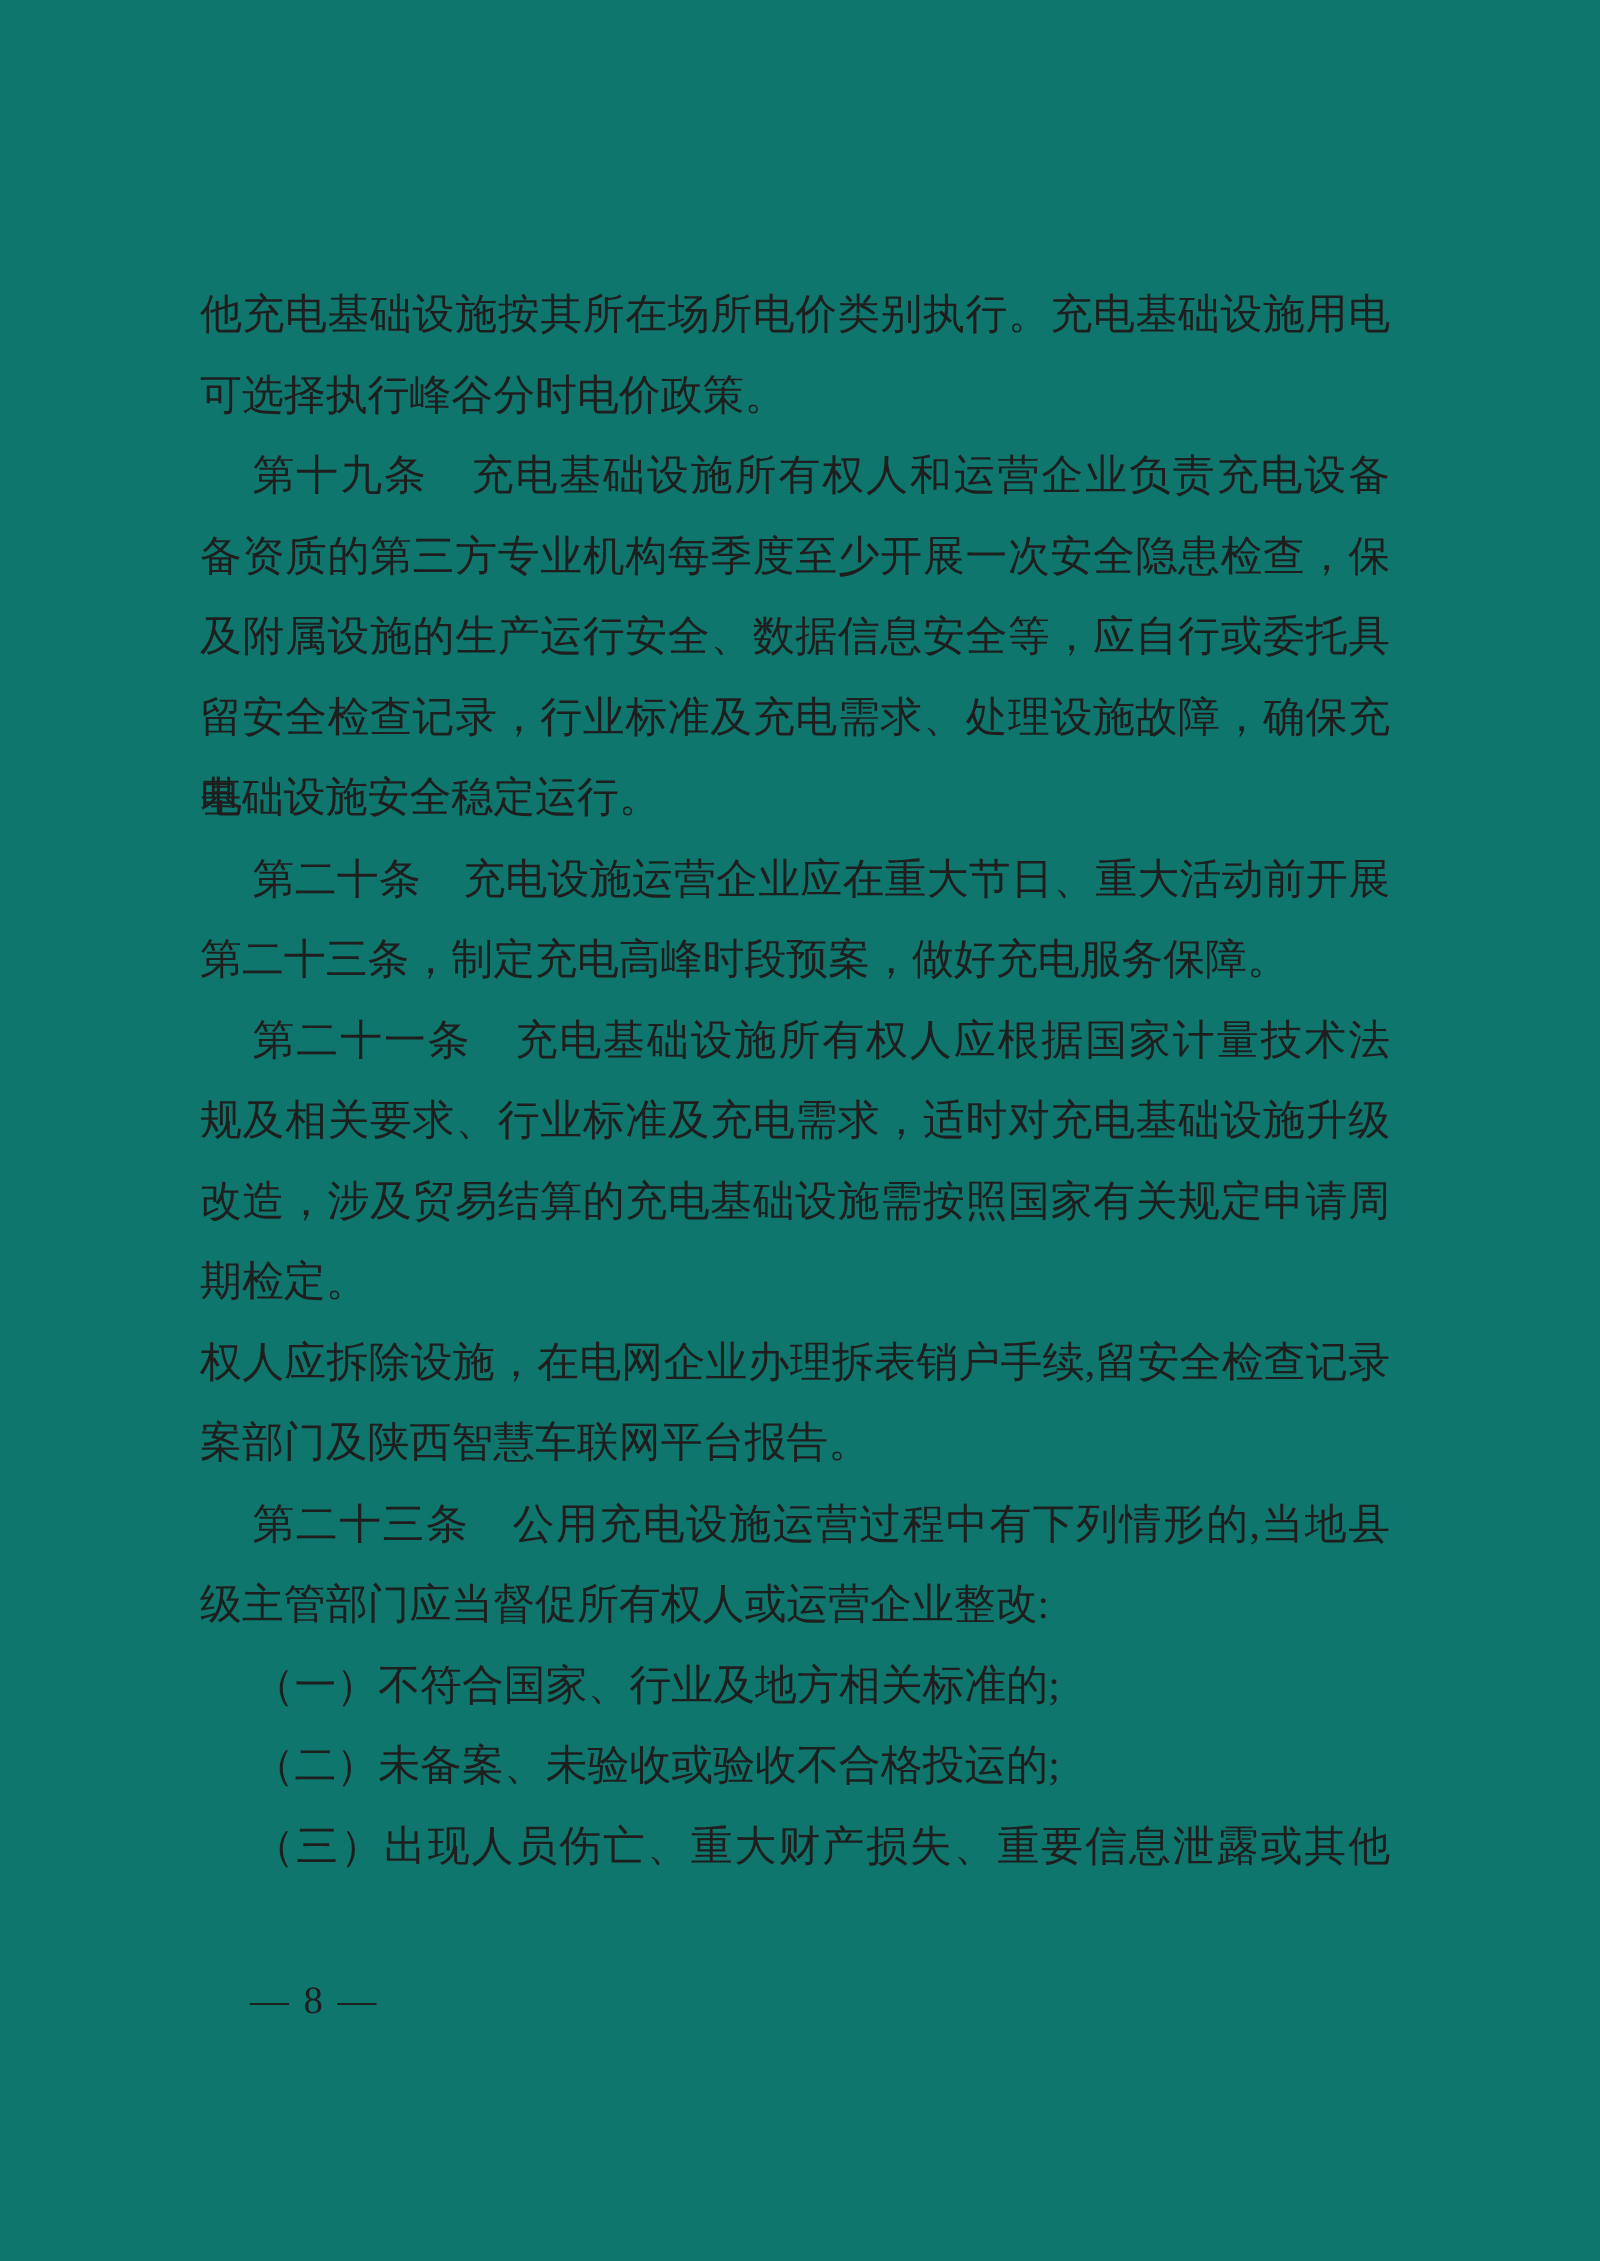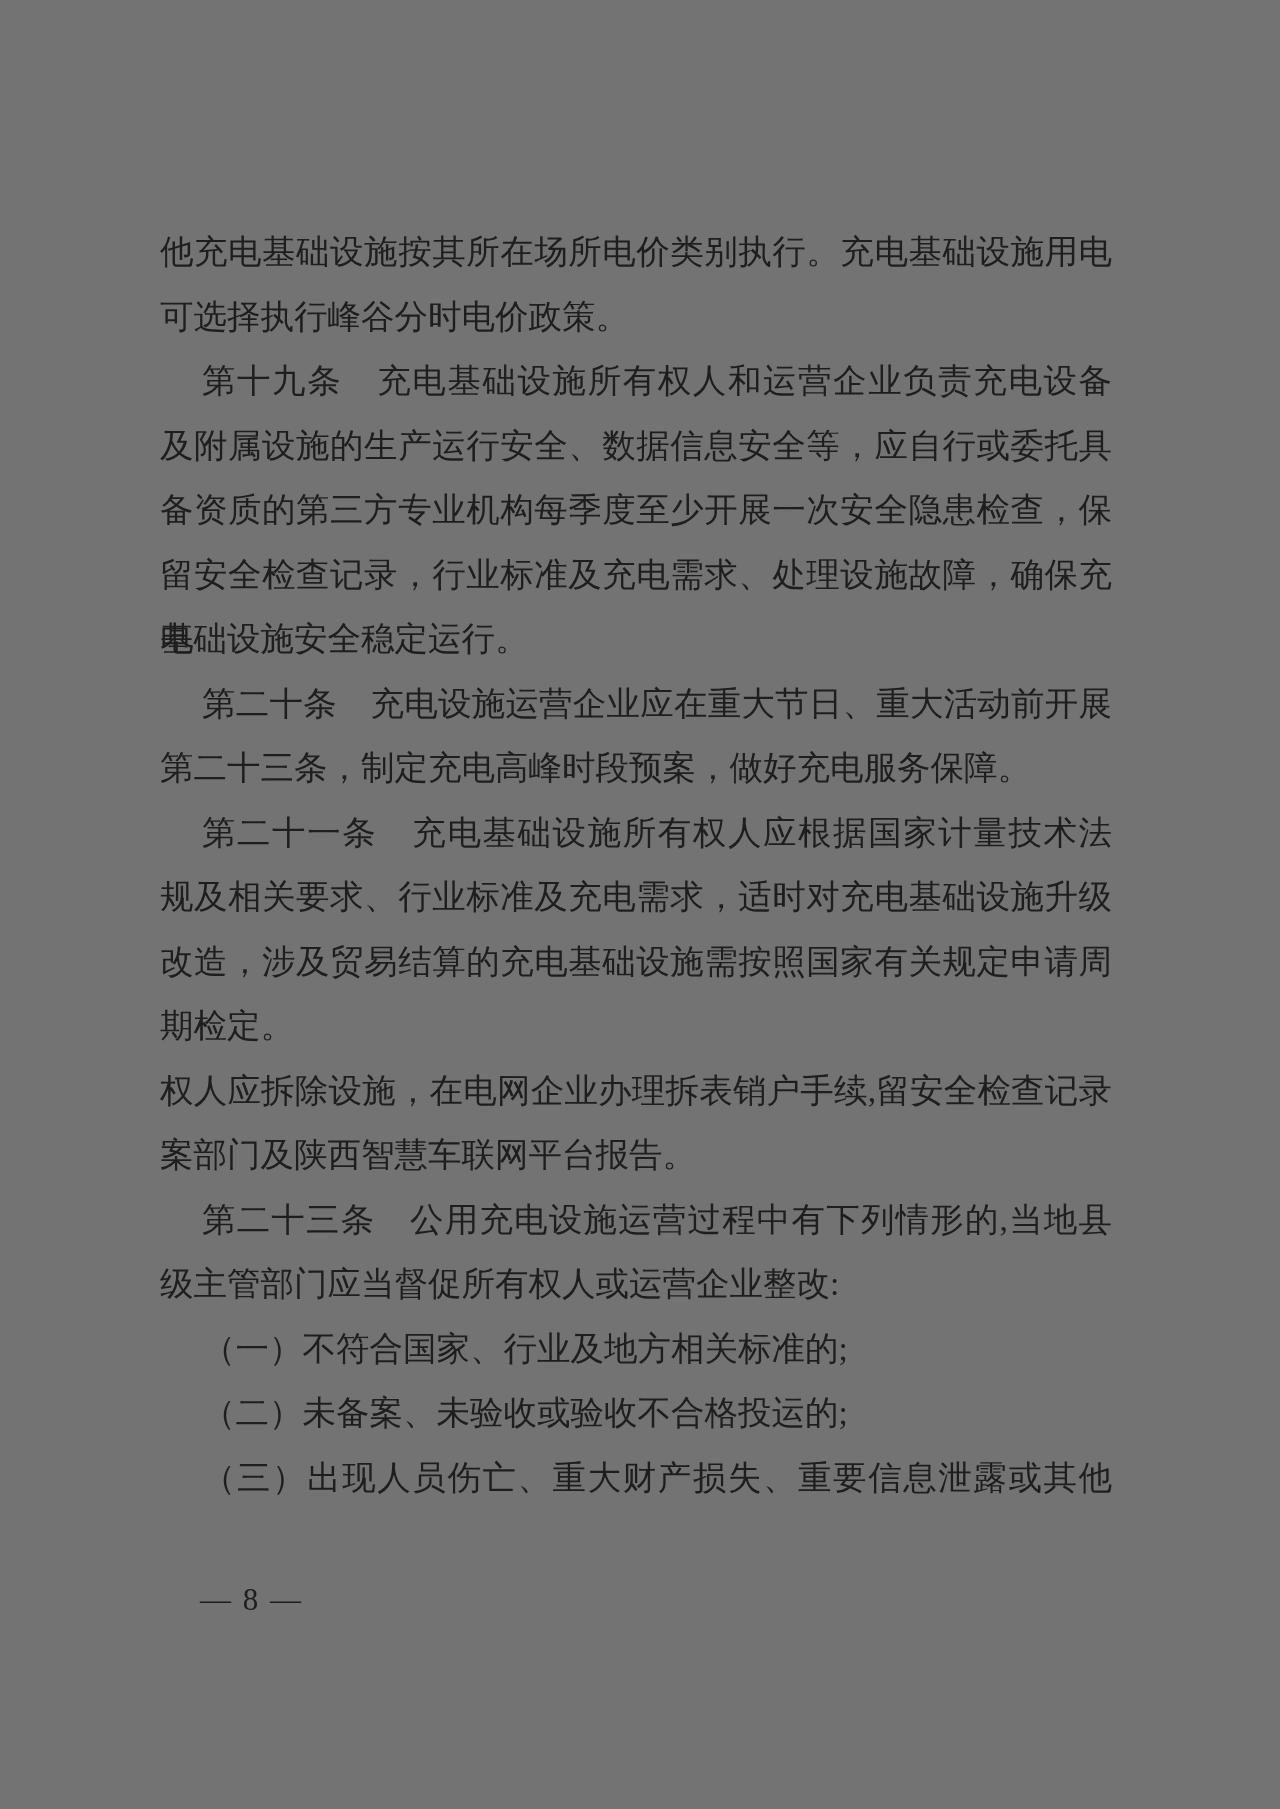--- a/index.html
+++ b/index.html
@@ -4,21 +4,21 @@
 <style>
   html, body {
     margin: 0;
     padding: 0;
     background: #ffffff;
   }
   .page {
     position: relative;
     width: 1280px;
     height: 1809px;
-    background: #737373;
+    background: #0f766e;
     font-family: "Liberation Serif", "DejaVu Serif", serif;
     color: #1e1e1e;
     overflow: hidden;
   }
   .body-text {
     position: absolute;
     left: 160px;
     top: 220px;
     width: 952px;
   }
@@ -54,22 +54,22 @@
   }
 </style>
 </head>
 <body>
 
 <div class="page">
   <main class="body-text">
       <p class="line justify">他充电基础设施按其所在场所电价类别执行。充电基础设施用电</p>
       <p class="line left">可选择执行峰谷分时电价政策。</p>
       <p class="line indent justify">第十九条　充电基础设施所有权人和运营企业负责充电设备</p>
+      <p class="line justify">备资质的第三方专业机构每季度至少开展一次安全隐患检查，保</p>
       <p class="line justify">及附属设施的生产运行安全、数据信息安全等，应自行或委托具</p>
-      <p class="line justify">备资质的第三方专业机构每季度至少开展一次安全隐患检查，保</p>
       <p class="line justify">留安全检查记录，行业标准及充电需求、处理设施故障，确保充电</p>
       <p class="line left">基础设施安全稳定运行。</p>
       <p class="line indent justify">第二十条　充电设施运营企业应在重大节日、重大活动前开展</p>
       <p class="line left">第二十三条，制定充电高峰时段预案，做好充电服务保障。</p>
       <p class="line indent justify">第二十一条　充电基础设施所有权人应根据国家计量技术法</p>
       <p class="line justify">规及相关要求、行业标准及充电需求，适时对充电基础设施升级</p>
       <p class="line justify">改造，涉及贸易结算的充电基础设施需按照国家有关规定申请周</p>
       <p class="line left">期检定。</p>
       <p class="line justify">权人应拆除设施，在电网企业办理拆表销户手续,留安全检查记录</p>
       <p class="line left">案部门及陕西智慧车联网平台报告。</p>

